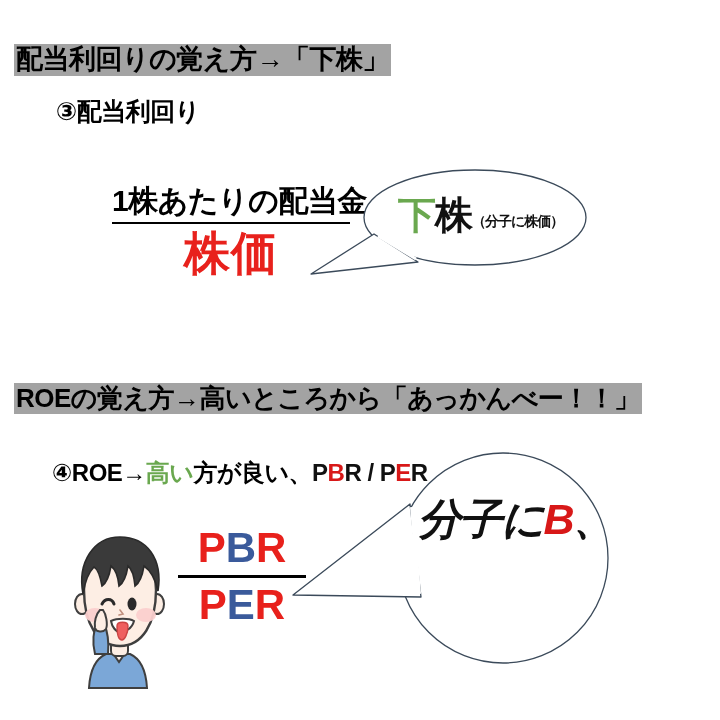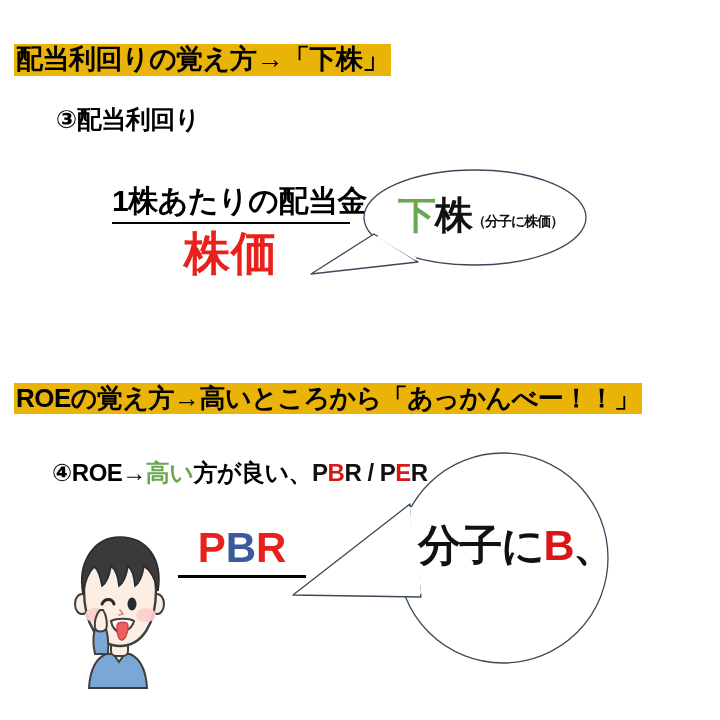--- a/index.html
+++ b/index.html
@@ -22,21 +22,21 @@
     width: 720px;
     height: 720px;
   }
 
   
   .hl-heading {
     position: absolute;
     white-space: nowrap;
     font-weight: 700;
     color: #000000;
-    background: #eab308;
+    background: #a3a3a3;
     letter-spacing: -0.5px;
     line-height: 1.08;
     padding: 1px 2px 2px 2px;
   }
   #heading-1 {
     left: 14px;
     top: 44px;
     font-size: 27px;
   }
   #heading-2 {
@@ -47,21 +47,21 @@
 
   
   .sub-line {
     position: absolute;
     white-space: nowrap;
     font-weight: 700;
     font-size: 25px;
     color: #000000;
     letter-spacing: -0.5px;
   }
-  #subline-1 { left: 56px; top: 103px; }
+  #subline-1 { left: 56px; top: 95px; }
   #subline-2 { left: 52px; top: 441px; font-size: 24px; margin-top: 16px; }
 
   .green-txt { color: #6aa84f; }
   .red-txt   { color: #d81818; }
   .black-txt { color: #111111; }
 
   
   .fraction {
     position: absolute;
     text-align: center;
@@ -135,25 +135,26 @@
     letter-spacing: -1px;
   }
   #bubble-1-text .note {
     font-size: 14px;
     font-weight: 700;
     letter-spacing: -1px;
     vertical-align: 2px;
   }
   #bubble-2-text {
     left: 418px;
-    top: 512px;
+    top: 486px;
     font-size: 43px;
     font-weight: 700;
     line-height: 1.55;
     letter-spacing: -1.5px;
+    font-style: italic;
   }
 
   
   #character { position: absolute; left: 62px; top: 528px; }
 </style>
 </head>
 <body>
 
 <div class="canvas">
 
@@ -179,20 +180,21 @@
 
   <div class="hl-heading" id="heading-2">ROEの覚え方→高いところから「あっかんべー！！」</div>
 
   <div class="sub-line" id="subline-2">
     <span>④ROE→</span><span class="green-txt">高い</span><span>方が良い、</span><span id="roe-ratio-inline"><span style="color: rgb(17, 17, 17);">P</span><span style="color: rgb(216, 24, 24);">B</span><span style="color: rgb(17, 17, 17);">R</span><span style="color: rgb(17, 17, 17);"> / </span><span style="color: rgb(17, 17, 17);">P</span><span style="color: rgb(216, 24, 24);">E</span><span style="color: rgb(17, 17, 17);">R</span></span>
   </div>
 
   <div class="fraction" id="fraction-pbr-per">
     <div class="frac-num" id="pbr-numerator"><span style="color: rgb(232, 33, 28);">P</span><span style="color: rgb(58, 90, 155);">B</span><span style="color: rgb(232, 33, 28);">R</span></div>
     <div class="frac-bar"></div>
+    <div class="frac-den" id="per-denominator"><span style="color: rgb(232, 33, 28);">P</span><span style="color: rgb(58, 90, 155);">E</span><span style="color: rgb(232, 33, 28);">R</span></div>
   </div>
 
   <svg class="bubble-svg" id="bubble-2-svg" width="340" height="230" viewBox="0 0 340 230">
     <circle cx="223" cy="112" r="105" fill="#ffffff" stroke="#3b4a5a" stroke-width="1.3"></circle>
     <polygon points="130,58 13,149 141,151" fill="#ffffff" stroke="#3b4a5a" stroke-width="1.3" stroke-linejoin="round"></polygon>
     <line x1="132" y1="61" x2="139" y2="148" stroke="#ffffff" stroke-width="4"></line>
   </svg>
 
   <div class="bubble-text" id="bubble-2-text">
     <div>

